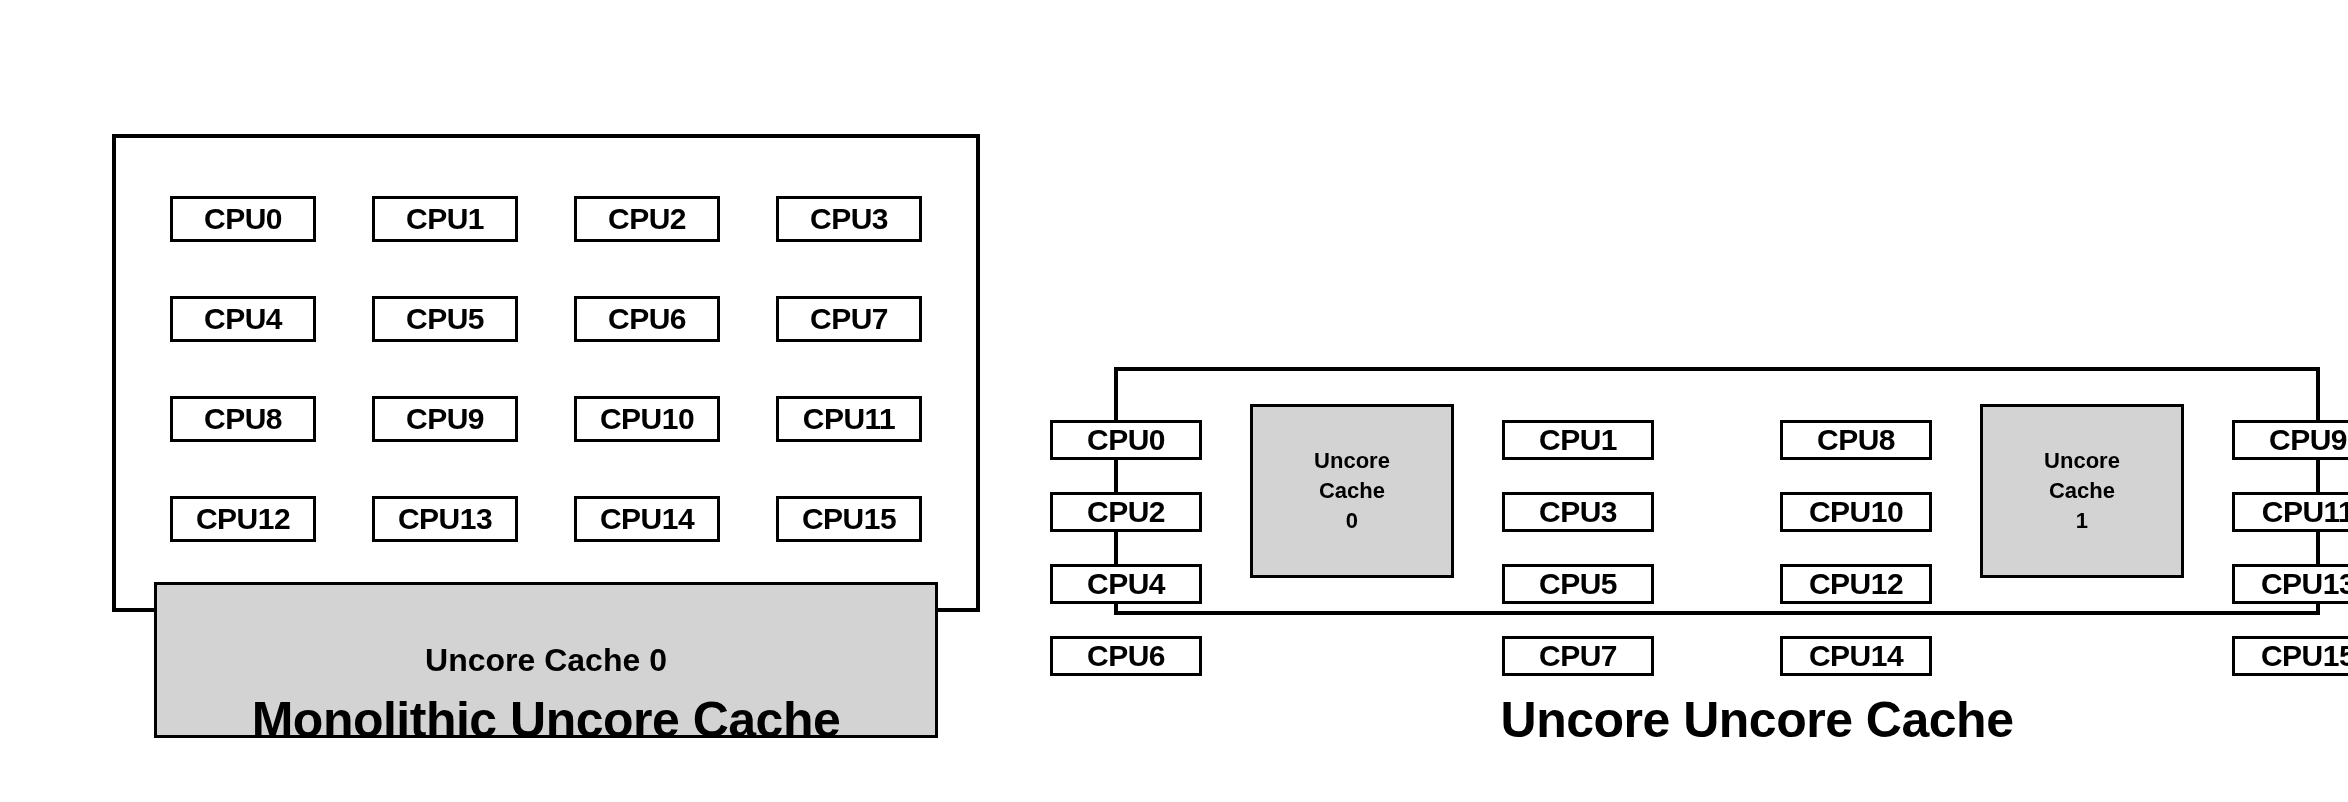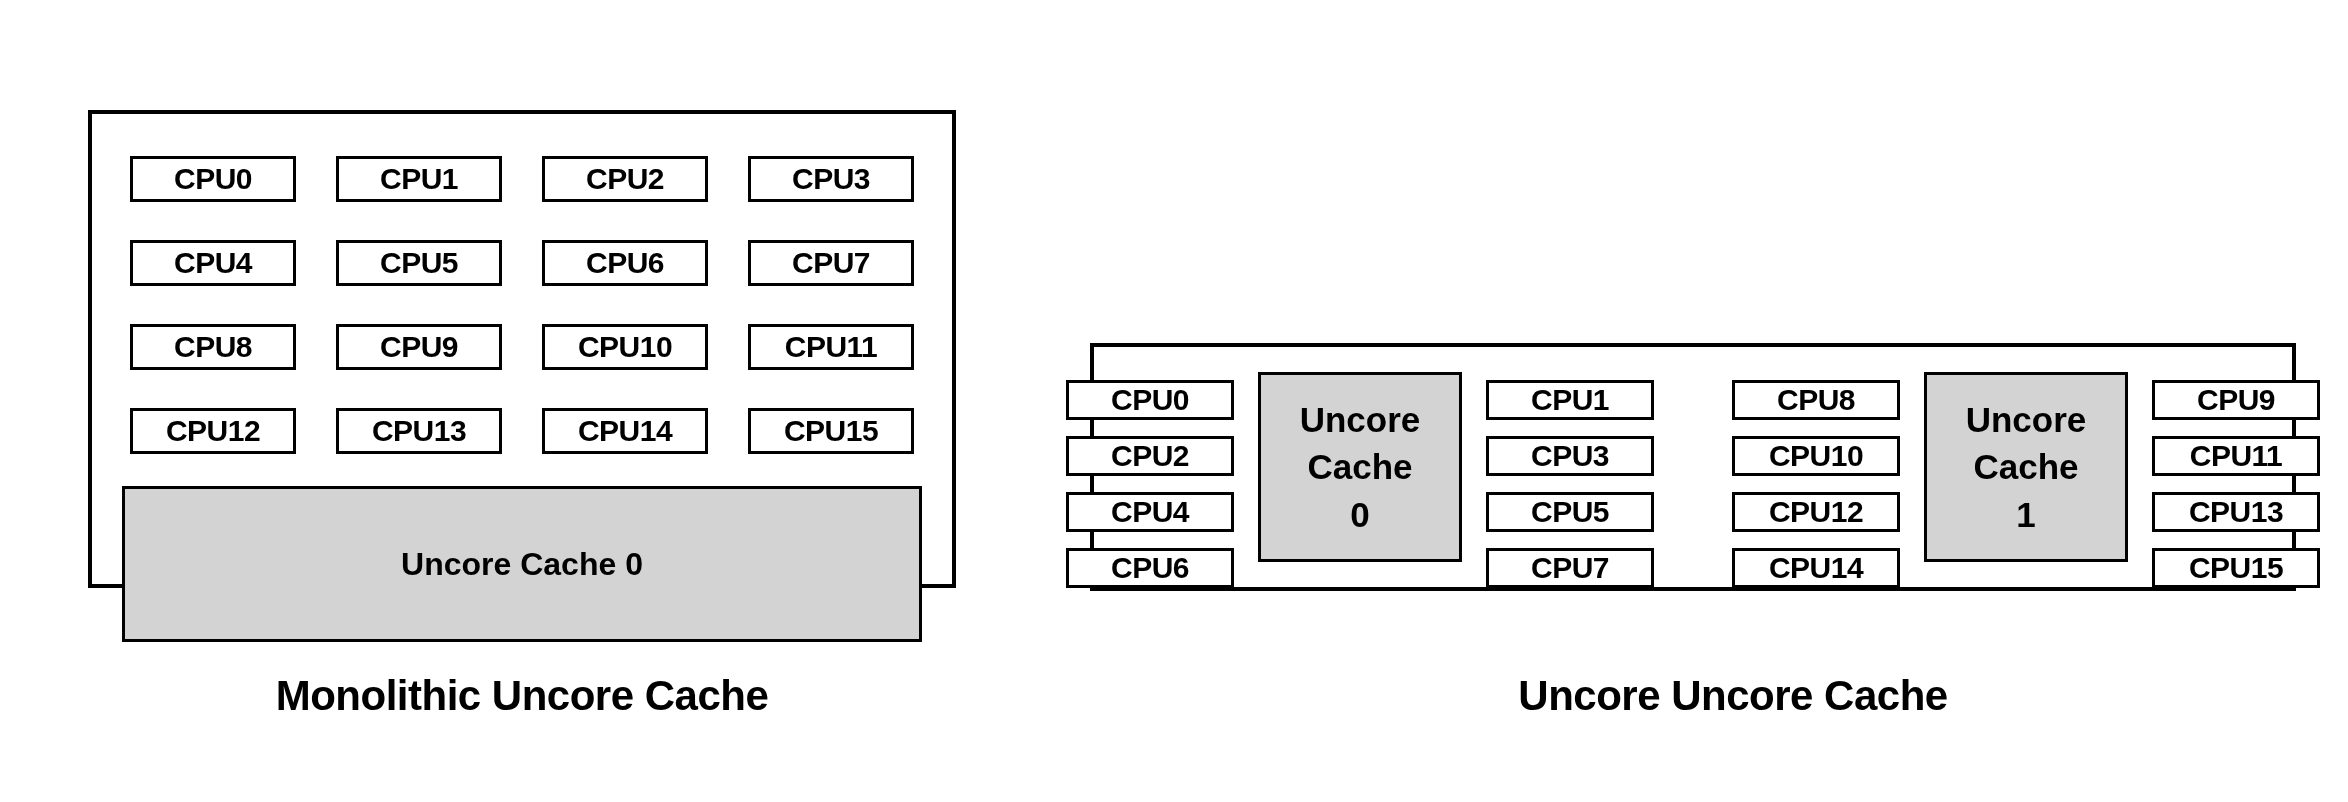--- a/index.html
+++ b/index.html
@@ -1,21 +1,21 @@
 <!DOCTYPE html>
 <html style="--cache-fill: #d3d3d3; --border: #000000; --bg: #ffffff; --text: #000000;"><head>
 <meta charset="utf-8">
 <style>
   :root {
     --border: #000000;
     --cache-fill: #d3d3d3;
     --bg: #ffffff;
     --text: #000000;
   }
-  * { margin: 8px; padding: 0; box-sizing: border-box; }
+  * { margin: 16px; padding: 0; box-sizing: border-box; }
   html, body {
     width: 2348px; height: 802px;
     background: var(--bg);
     font-family: "Liberation Sans", sans-serif;
     color: var(--text);
     overflow: hidden;
     position: relative;
   }
 
   
@@ -84,33 +84,33 @@
     font-size: 30px;
     letter-spacing: -0.5px;
   }
   .split-cache {
     width: 204px;
     border: 3px solid var(--border);
     background: var(--cache-fill);
     display: flex; align-items: center; justify-content: center;
     text-align: center;
     font-weight: bold;
-    font-size: 35px;
+    font-size: 22px;
     line-height: 1.35;
     white-space: pre-line;
   }
 
   
   .caption {
     position: absolute;
     top: 645px;
     height: 54px;
     display: flex; align-items: center; justify-content: center;
     font-weight: bold;
-    font-size: 42px;
+    font-size: 50px;
     letter-spacing: -0.5px;
   }
   .caption-left  { left: 64px;   width: 868px; }
   .caption-right { left: 1106px; width: 1206px; }
 </style>
 </head>
 <body>
 
 <div class="mono-box">
   <div class="mono-grid">

